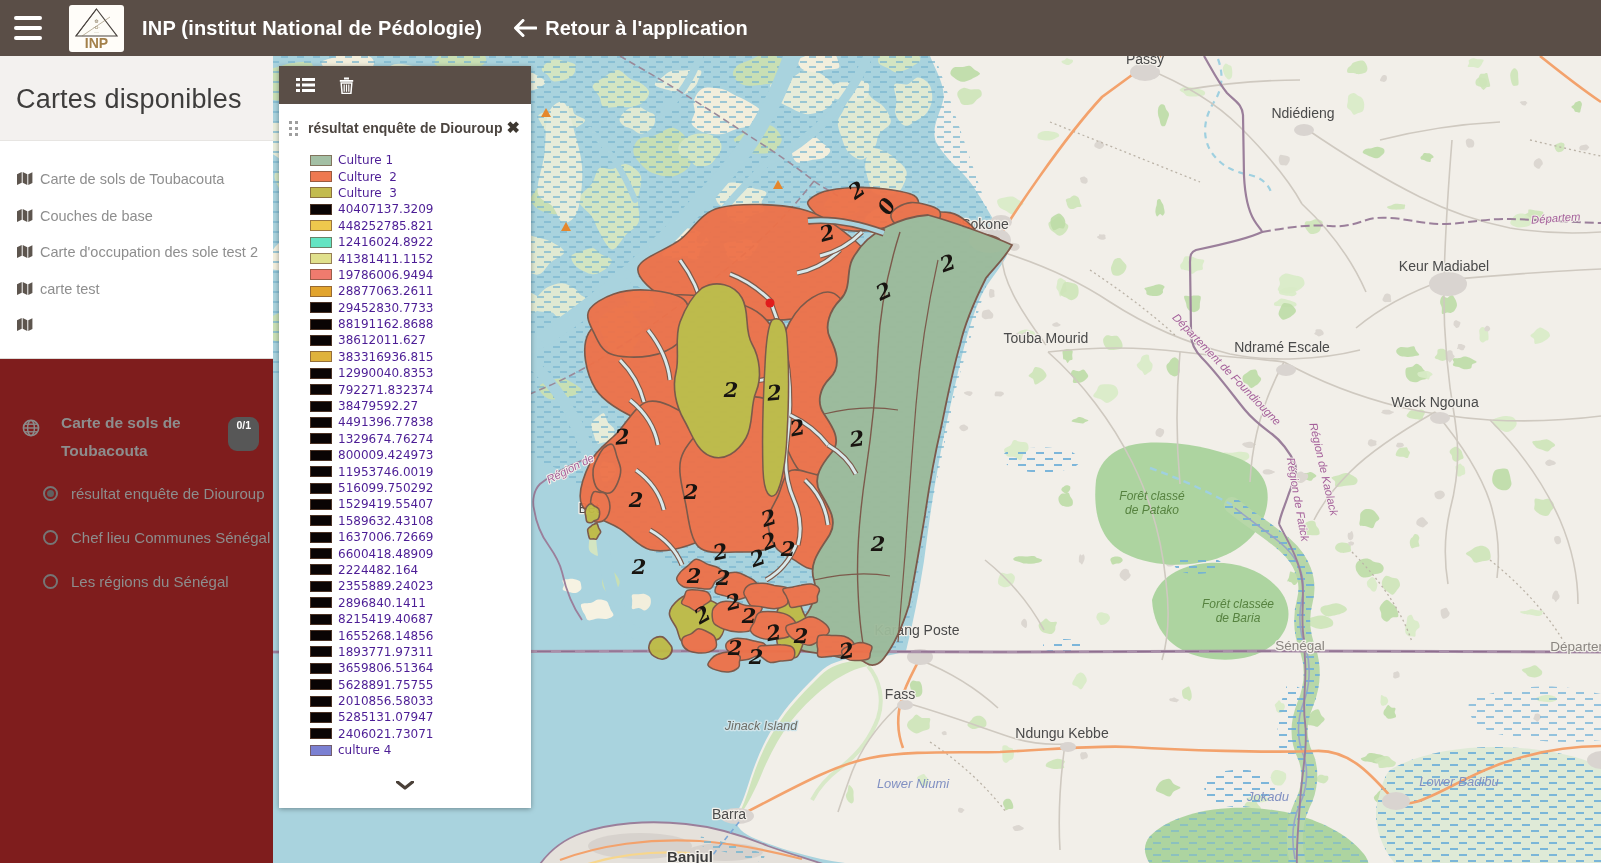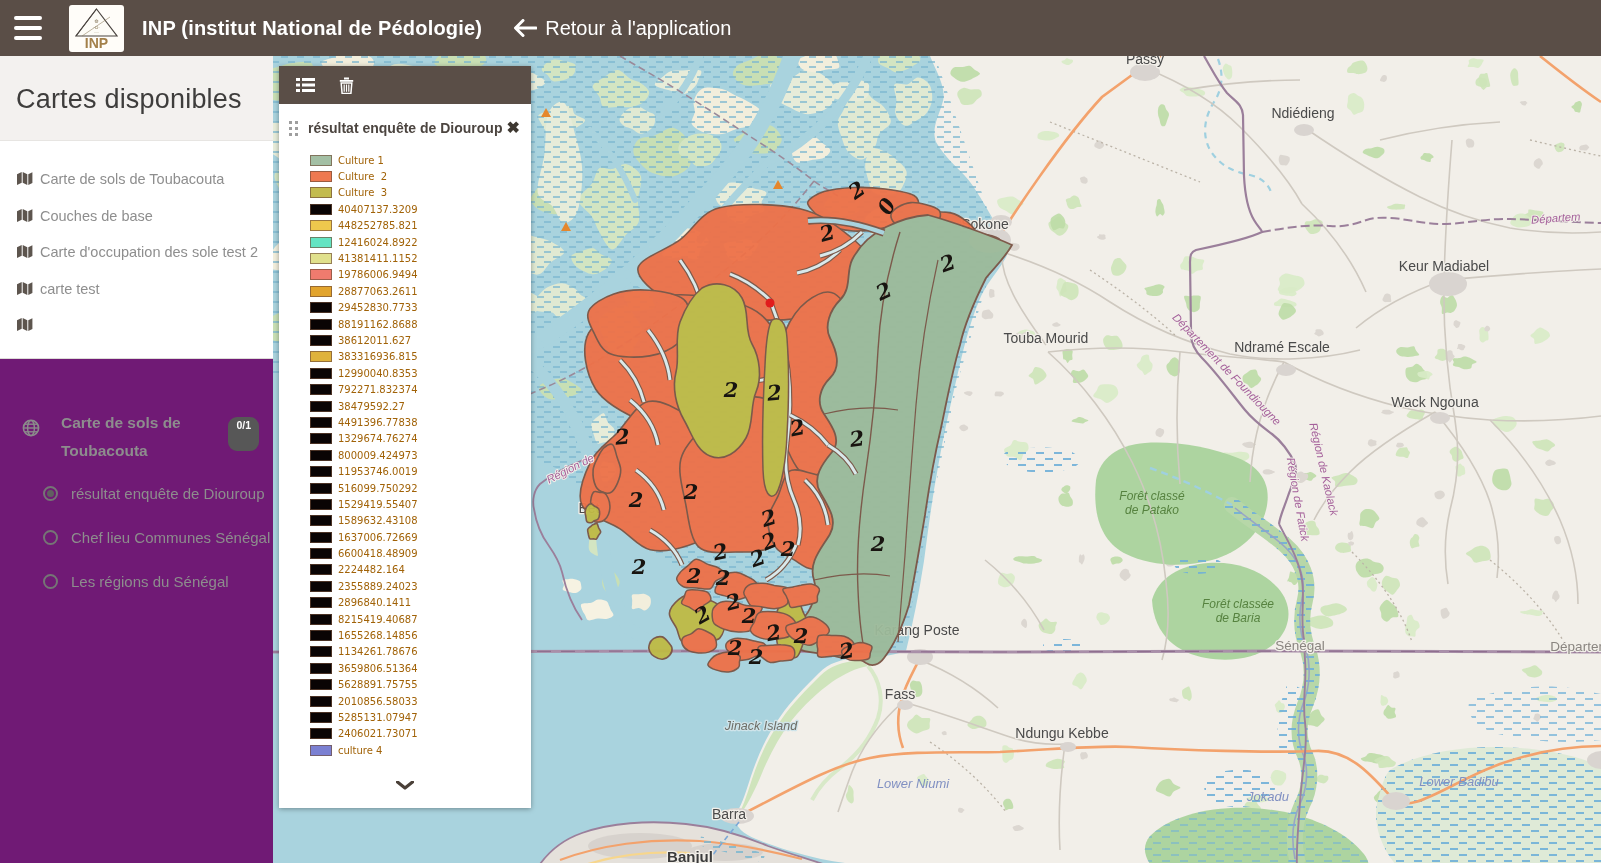--- a/index.html
+++ b/index.html
@@ -7,25 +7,25 @@
     font-family:"Liberation Sans", sans-serif; }
   
   .appbar { position:absolute; left:0; top:0; width:1601px; height:56px;
     background:#5a4e47; z-index:40; display:flex; align-items:center; }
   .burger { width:30px; height:24px; margin-left:14px; display:flex; flex-direction:column;
     justify-content:space-between; cursor:pointer; }
   .burger span { display:block; width:28px; height:4px; background:#fff; border-radius:2px; }
   .logo { width:55px; height:47px; background:#fffdf9; border-radius:3px; margin-left:25px;
     display:flex; align-items:center; justify-content:center; }
   .app-title { color:#fff; font-size:20px; font-weight:bold; margin-left:18px; letter-spacing:.2px; }
-  .back-link { color:#fff; font-size:20px; font-weight:normal; margin-left:31px; display:flex;
+  .back-link { color:#fff; font-size:20px; font-weight:bold; margin-left:31px; display:flex;
     align-items:center; cursor:pointer; }
   
   .sidebar { position:absolute; left:0; top:56px; width:273px; height:807px;
-    background:#701a75; z-index:10; }
+    background:#7f1d1d; z-index:10; }
   .sidebar-head { background:#f3f1ef; height:85px; padding:28px 16px 0 16px;
     border-bottom:1px solid #e7e5e2; }
   .sidebar-head h1 { font-size:27px; font-weight:normal; color:#3e3d3c; letter-spacing:.2px; }
   .maplist { background:#fff; padding:20px 2px 14px 16px; border-bottom:1px solid #dddbd8; }
   .maplist-item { display:block; color:#8e8e8e; font-size:14.5px; line-height:36.5px; cursor:pointer; }
   .maplist-item svg { vertical-align:-2px; margin-right:7px; }
   .group { padding:34px 0 0 0; }
   .group-head { display:flex; padding:0 14px 0 14px; }
   .globe { flex:0 0 18px; margin:26px 0 0 8px; }
   .group-title { flex:1; margin-left:21px; color:#8d8d8d; font-weight:bold; font-size:15.5px;
@@ -62,21 +62,21 @@
   .legend-bar .icon + .icon { margin-left:24px; }
   .legend-title-row { display:flex; align-items:center; padding:16px 10px 8px 10px; }
   .draghandle { width:10px; height:15px; margin-right:9px; flex:0 0 10px; cursor:grab; }
   .legend-title { font-size:14px; font-weight:bold; color:#4c4540; flex:1; white-space:nowrap; letter-spacing:0; }
   .legend-close { font-size:16px; font-weight:bold; color:#3e3831; cursor:pointer; padding:0 4px;
     line-height:1; }
   .legend-items { padding:8px 0 0 31px; }
   .legend-row { display:flex; align-items:center; height:16.4px; }
   .legend-swatch { width:22px; height:11px; border:1.6px solid rgba(110,75,55,.65); flex:0 0 22px;
     margin-right:6px; }
-  .legend-label { font-family:"DejaVu Sans",sans-serif; font-size:10px; color:#a16207;
+  .legend-label { font-family:"DejaVu Sans",sans-serif; font-size:12px; color:#4c1d95;
     white-space:pre; }
   .legend-foot { text-align:center; padding-top:18px; cursor:pointer; }
 </style>
 </head>
 <body>
 
 <div class="appbar">
   <div class="burger">
     <span></span>
       <span></span>
@@ -850,21 +850,21 @@
       <div class="legend-row">
         <span class="legend-swatch" style="background: rgb(10, 4, 4);"></span>
         <span class="legend-label">8215419.40687</span>
       </div>
       <div class="legend-row">
         <span class="legend-swatch" style="background: rgb(10, 4, 4);"></span>
         <span class="legend-label">1655268.14856</span>
       </div>
       <div class="legend-row">
         <span class="legend-swatch" style="background: rgb(10, 4, 4);"></span>
-        <span class="legend-label">1134261.78676</span>
+        <span class="legend-label">1893771.97311</span>
       </div>
       <div class="legend-row">
         <span class="legend-swatch" style="background: rgb(10, 4, 4);"></span>
         <span class="legend-label">3659806.51364</span>
       </div>
       <div class="legend-row">
         <span class="legend-swatch" style="background: rgb(10, 4, 4);"></span>
         <span class="legend-label">5628891.75755</span>
       </div>
       <div class="legend-row">

